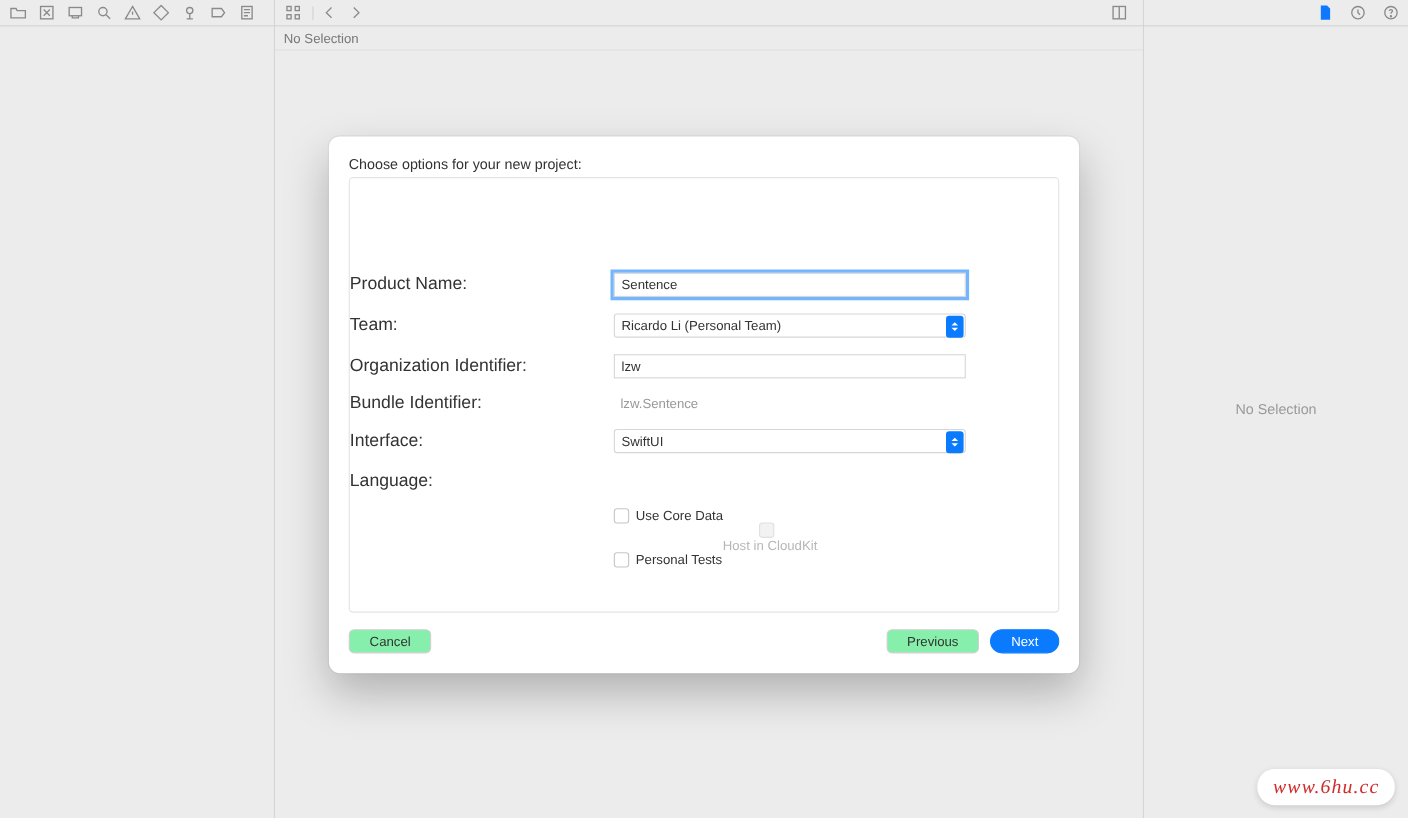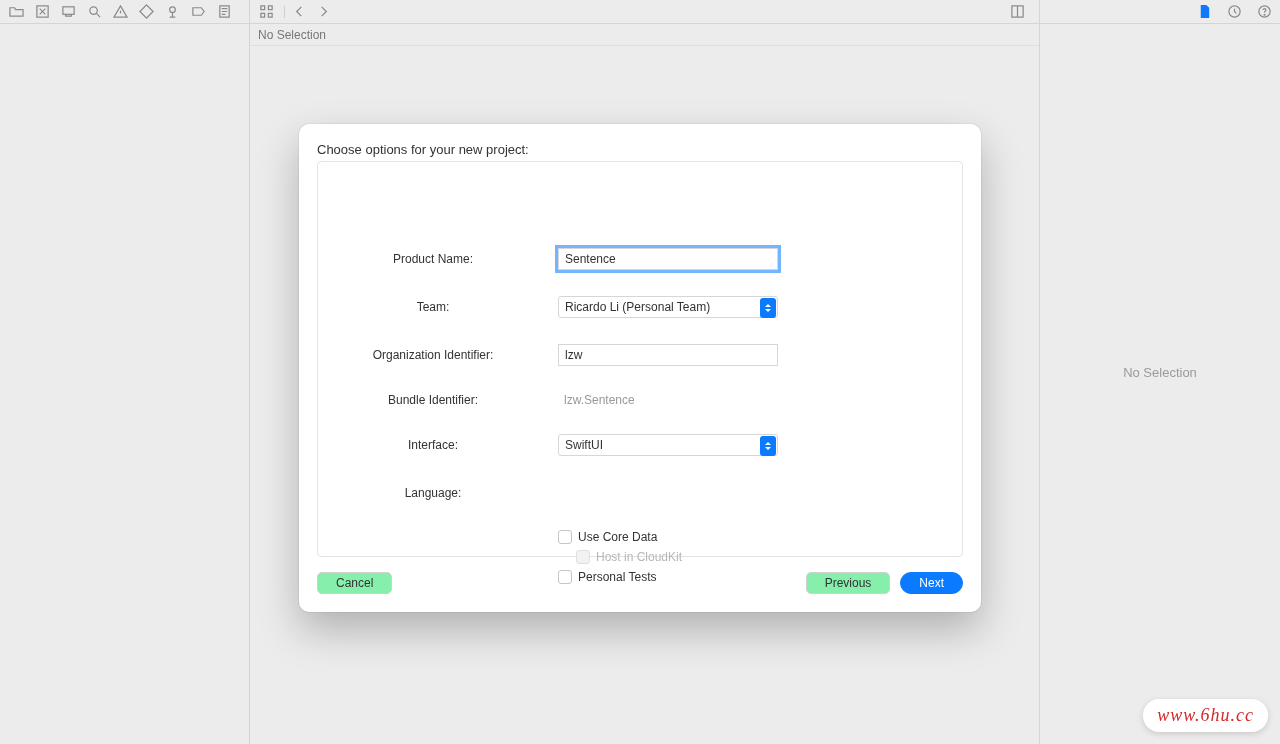--- a/index.html
+++ b/index.html
@@ -36,23 +36,23 @@
   padding:18px;
 }
 .sheet-title { font-size:13px; color:#333; margin-bottom:4px; }
 .sheet-body {
   border:1px solid #e3e3e3; border-radius:4px; height:396px; position:relative;
 }
 
 
 .form { position:absolute; top:82px; left:0; width:100%; }
 .row { display:flex; align-items:center; height:30px; }
-.row .lbl { width:240px; text-align:center; padding-right:10px; font-size:12px; color:#333; }
-.row .ctrl { width:220px; position:relative; }
-.row + .row { margin-top:18px; }
+.row .lbl { width:240px; text-align:left; padding-right:10px; font-size:16px; color:#333; }
+.row .ctrl { width:320px; position:relative; }
+.row + .row { margin-top:7px; }
 
 input.txt, .popup, .readonly {
   width:100%; height:22px; font-size:12px; padding:0 6px;
   border:1px solid #d6d6d6; background:#fff; color:#333;
 }
 .readonly { border:none; color:#999; padding-left:6px; display:flex; align-items:center; }
 
 
 .focus-ring { box-shadow: 0 0 0 3px rgba(0,122,255,0.55); border-color:#4a90ff; }
 
@@ -67,21 +67,21 @@
   content:""; width:0; height:0; border-left:3px solid transparent; border-right:3px solid transparent;
 }
 .popup .stepper::before { border-bottom:3px solid #fff; margin-bottom:2px; }
 .popup .stepper::after  { border-top:3px solid #fff; }
 
 
 .chk-row { display:flex; align-items:center; height:20px; }
 .chk-row .lbl { width:240px; }
 .chk-row .box { width:266px; display:flex; align-items:center; font-size:12px; color:#333; }
 .chk-row .box.disabled { color:#b7b7b7; }
-.chk-row .indent { padding-left:18px; }
+.chk-row .indent { padding-left:18px;flex-direction:column; }
 .chk {
   width:14px; height:14px; border:1px solid #c6c6c6; border-radius:3px; margin-right:6px; background:#fff;
   display:inline-block; flex-shrink:0;
 }
 .chk.disabled { background:#f2f2f2; border-color:#e0e0e0; }
 
 
 .sheet-footer { position:absolute; left:18px; right:18px; bottom:18px; height:22px; display:flex; align-items:center; }
 .btn {
   height:22px; padding:0 18px; font-size:12px; border-radius:5px;
@@ -274,21 +274,21 @@
             <span>SwiftUI</span>
             <span class="stepper"></span>
           </div>
         </div>
       </div>
 
       <div class="row">
         <div class="lbl">Language:</div>
       </div>
 
-      <div class="chk-row" style="margin-top:19px">
+      <div class="chk-row" style="margin-top:6px">
         <div class="lbl"></div>
         <div class="box">
           <span class="chk"></span>
           <span>Use Core Data</span>
         </div>
       </div>
 
       <div class="chk-row">
         <div class="lbl"></div>
         <div class="box disabled indent">

